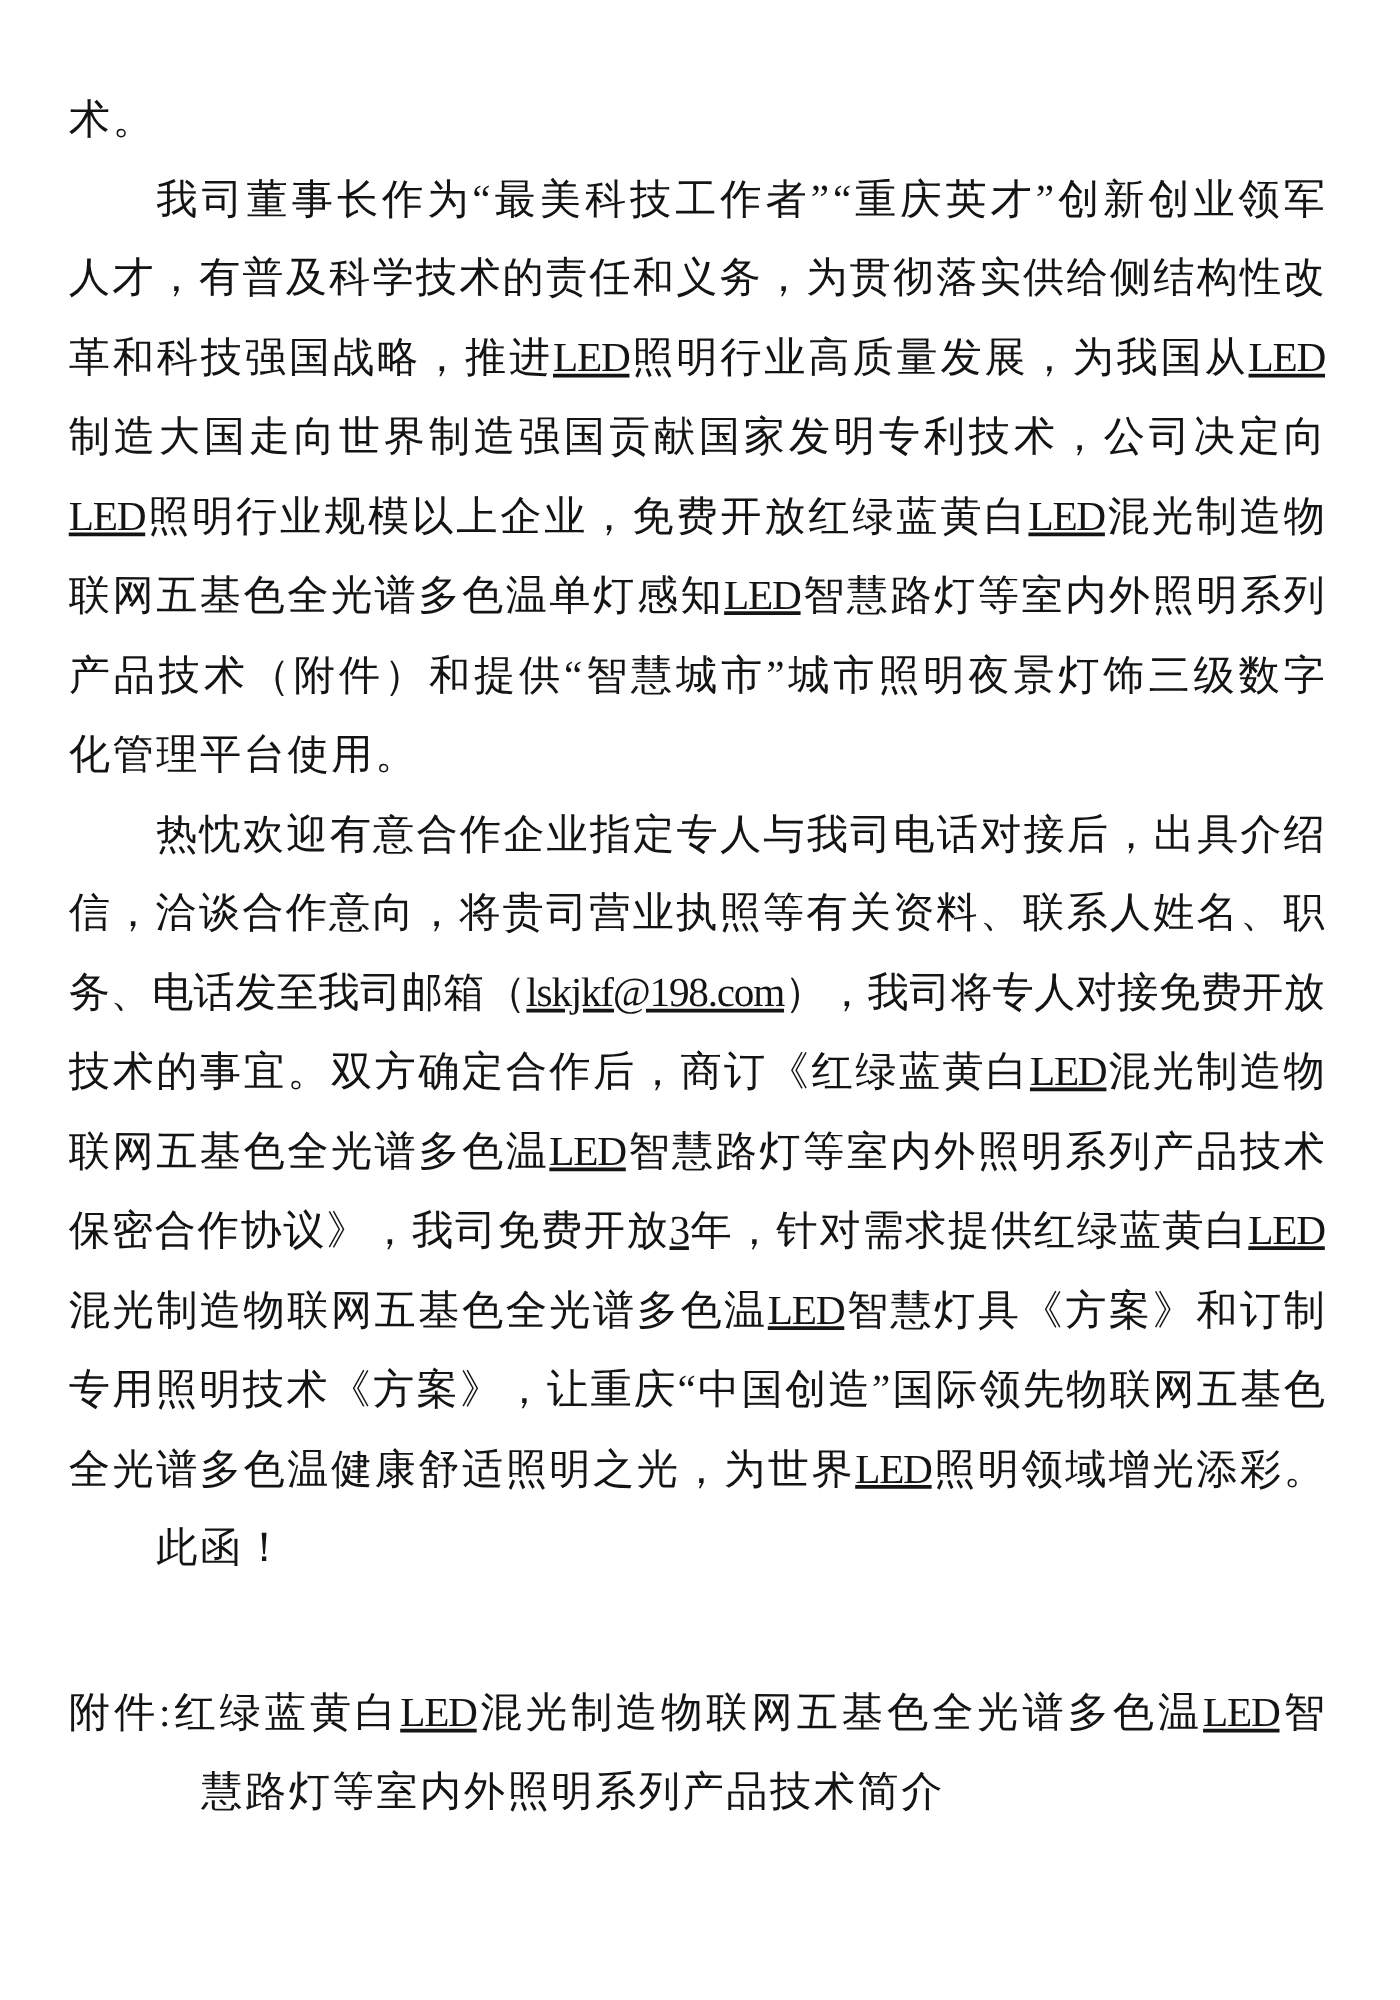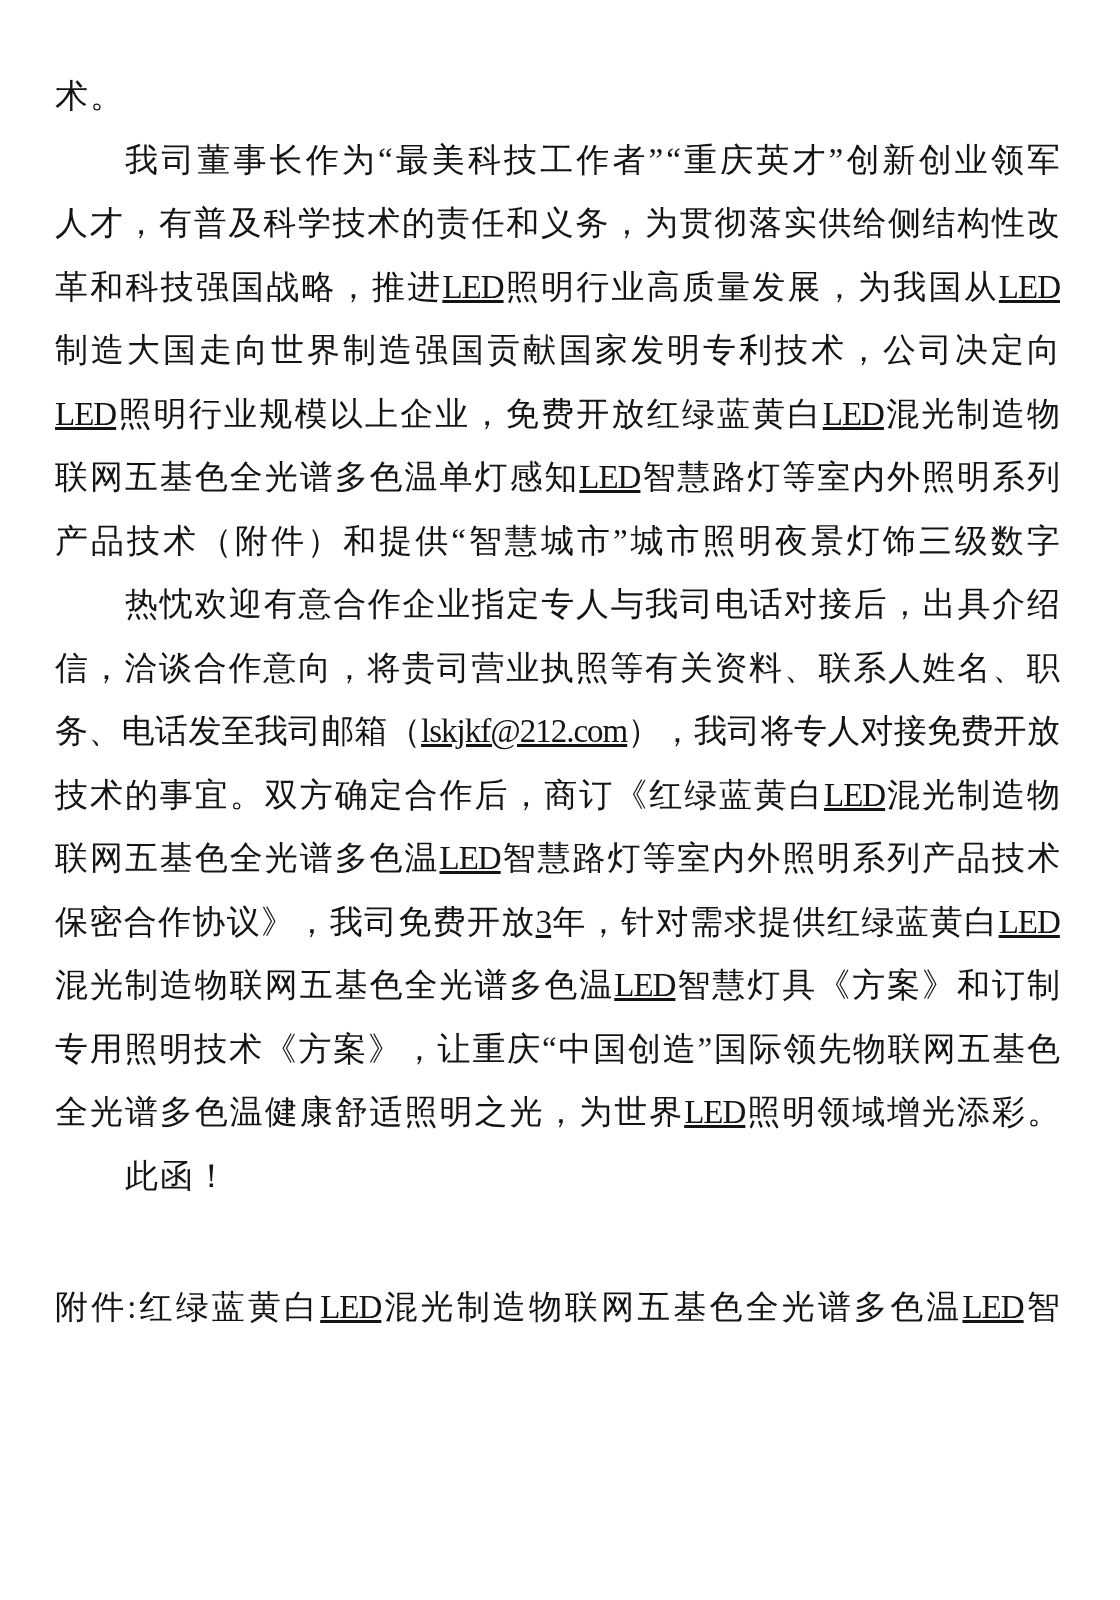--- a/index.html
+++ b/index.html
@@ -253,20 +253,21 @@
         <span>明</span>
         <span>夜</span>
         <span>景</span>
         <span>灯</span>
         <span>饰</span>
         <span>三</span>
         <span>级</span>
         <span>数</span>
         <span>字</span>
       </div>
+    <div class="line plain">化管理平台使用。</div>
   </div>
 
   <div>
     <div class="line justify indent">
         <span>热</span>
         <span>忱</span>
         <span>欢</span>
         <span>迎</span>
         <span>有</span>
         <span>意</span>
@@ -328,21 +329,21 @@
         <span>、</span>
         <span>电</span>
         <span>话</span>
         <span>发</span>
         <span>至</span>
         <span>我</span>
         <span>司</span>
         <span>邮</span>
         <span>箱</span>
         <span>（</span>
-        <span class="lat">lskjkf@212.com</span>
+        <span class="lat">lskjkf@198.com</span>
         <span>）</span>
         <span>，</span>
         <span>我</span>
         <span>司</span>
         <span>将</span>
         <span>专</span>
         <span>人</span>
         <span>对</span>
         <span>接</span>
         <span>免</span>
@@ -560,15 +561,16 @@
         <span>色</span>
         <span>全</span>
         <span>光</span>
         <span>谱</span>
         <span>多</span>
         <span>色</span>
         <span>温</span>
         <span class="lat">LED</span>
         <span>智</span>
       </div>
+    <div class="line plain hang">慧路灯等室内外照明系列产品技术简介</div>
   </div>
 
 </div>
 
 </body></html>

